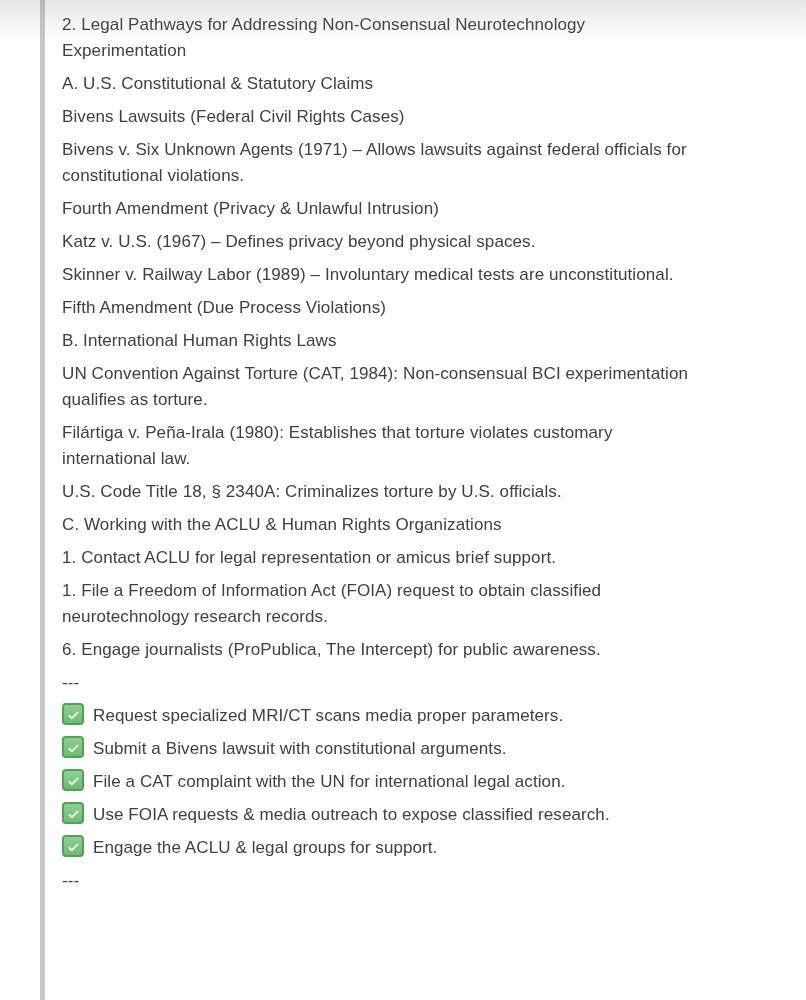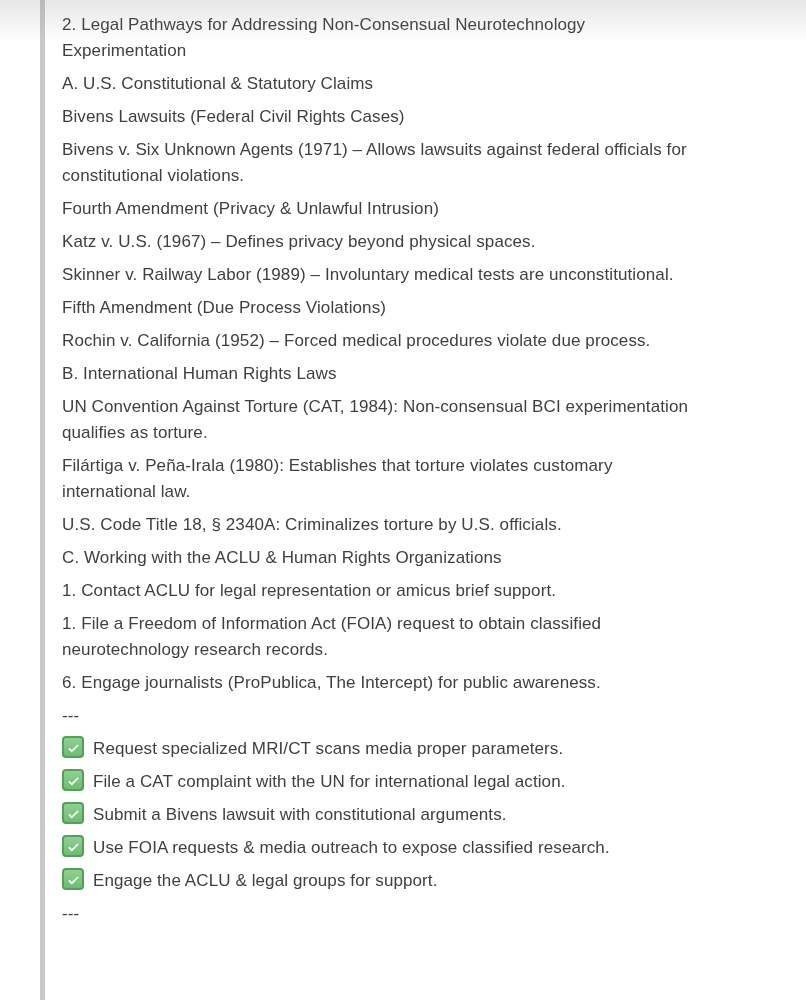--- a/index.html
+++ b/index.html
@@ -71,42 +71,41 @@
       <p class="para"><span class="para-text">2. Legal Pathways for Addressing Non-Consensual Neurotechnology
 Experimentation</span></p>
       <p class="para"><span class="para-text">A. U.S. Constitutional &amp; Statutory Claims</span></p>
       <p class="para"><span class="para-text">Bivens Lawsuits (Federal Civil Rights Cases)</span></p>
       <p class="para"><span class="para-text">Bivens v. Six Unknown Agents (1971) – Allows lawsuits against federal officials for
 constitutional violations.</span></p>
       <p class="para"><span class="para-text">Fourth Amendment (Privacy &amp; Unlawful Intrusion)</span></p>
       <p class="para"><span class="para-text">Katz v. U.S. (1967) – Defines privacy beyond physical spaces.</span></p>
       <p class="para"><span class="para-text">Skinner v. Railway Labor (1989) – Involuntary medical tests are unconstitutional.</span></p>
       <p class="para"><span class="para-text">Fifth Amendment (Due Process Violations)</span></p>
-      <p class="para"><span class="para-text">Rochin v. California (1952) – Forced medical procedures violate due process.</span></p>
       <p class="para"><span class="para-text">B. International Human Rights Laws</span></p>
       <p class="para"><span class="para-text">UN Convention Against Torture (CAT, 1984): Non-consensual BCI experimentation
 qualifies as torture.</span></p>
       <p class="para"><span class="para-text">Filártiga v. Peña-Irala (1980): Establishes that torture violates customary
 international law.</span></p>
       <p class="para"><span class="para-text">U.S. Code Title 18, § 2340A: Criminalizes torture by U.S. officials.</span></p>
       <p class="para"><span class="para-text">C. Working with the ACLU &amp; Human Rights Organizations</span></p>
       <p class="para"><span class="para-text">1. Contact ACLU for legal representation or amicus brief support.</span></p>
       <p class="para"><span class="para-text">1. File a Freedom of Information Act (FOIA) request to obtain classified
 neurotechnology research records.</span></p>
       <p class="para"><span class="para-text">6. Engage journalists (ProPublica, The Intercept) for public awareness.</span></p>
       <p class="para"><span class="para-text">---</span></p>
       <p class="para"><span class="check-icon" style="background: linear-gradient(rgb(143, 208, 146), rgb(108, 189, 114)); border-color: rgb(84, 160, 90); color: rgb(255, 255, 255);"><svg width="15" height="15" viewBox="0 0 24 24">
             <path fill="currentColor" d="M9.3 16.1 5.6 12.4l-1.9 1.9 5.6 5.6L20.3 8.9 18.4 7z"></path>
           </svg></span><span class="para-text">Request specialized MRI/CT scans media proper parameters.</span></p>
       <p class="para"><span class="check-icon" style="background: linear-gradient(rgb(143, 208, 146), rgb(108, 189, 114)); border-color: rgb(84, 160, 90); color: rgb(255, 255, 255);"><svg width="15" height="15" viewBox="0 0 24 24">
             <path fill="currentColor" d="M9.3 16.1 5.6 12.4l-1.9 1.9 5.6 5.6L20.3 8.9 18.4 7z"></path>
-          </svg></span><span class="para-text">File a CAT complaint with the UN for international legal action.</span></p>
+          </svg></span><span class="para-text">Submit a Bivens lawsuit with constitutional arguments.</span></p>
       <p class="para"><span class="check-icon" style="background: linear-gradient(rgb(143, 208, 146), rgb(108, 189, 114)); border-color: rgb(84, 160, 90); color: rgb(255, 255, 255);"><svg width="15" height="15" viewBox="0 0 24 24">
             <path fill="currentColor" d="M9.3 16.1 5.6 12.4l-1.9 1.9 5.6 5.6L20.3 8.9 18.4 7z"></path>
-          </svg></span><span class="para-text">Submit a Bivens lawsuit with constitutional arguments.</span></p>
+          </svg></span><span class="para-text">File a CAT complaint with the UN for international legal action.</span></p>
       <p class="para"><span class="check-icon" style="background: linear-gradient(rgb(143, 208, 146), rgb(108, 189, 114)); border-color: rgb(84, 160, 90); color: rgb(255, 255, 255);"><svg width="15" height="15" viewBox="0 0 24 24">
             <path fill="currentColor" d="M9.3 16.1 5.6 12.4l-1.9 1.9 5.6 5.6L20.3 8.9 18.4 7z"></path>
           </svg></span><span class="para-text">Use FOIA requests &amp; media outreach to expose classified research.</span></p>
       <p class="para"><span class="check-icon" style="background: linear-gradient(rgb(143, 208, 146), rgb(108, 189, 114)); border-color: rgb(84, 160, 90); color: rgb(255, 255, 255);"><svg width="15" height="15" viewBox="0 0 24 24">
             <path fill="currentColor" d="M9.3 16.1 5.6 12.4l-1.9 1.9 5.6 5.6L20.3 8.9 18.4 7z"></path>
           </svg></span><span class="para-text">Engage the ACLU &amp; legal groups for support.</span></p>
       <p class="para"><span class="para-text">---</span></p>
     </div>
   <div class="top-shadow" style="background: linear-gradient(rgba(130, 130, 130, 0.2), rgba(130, 130, 130, 0));"></div>
 </div>

